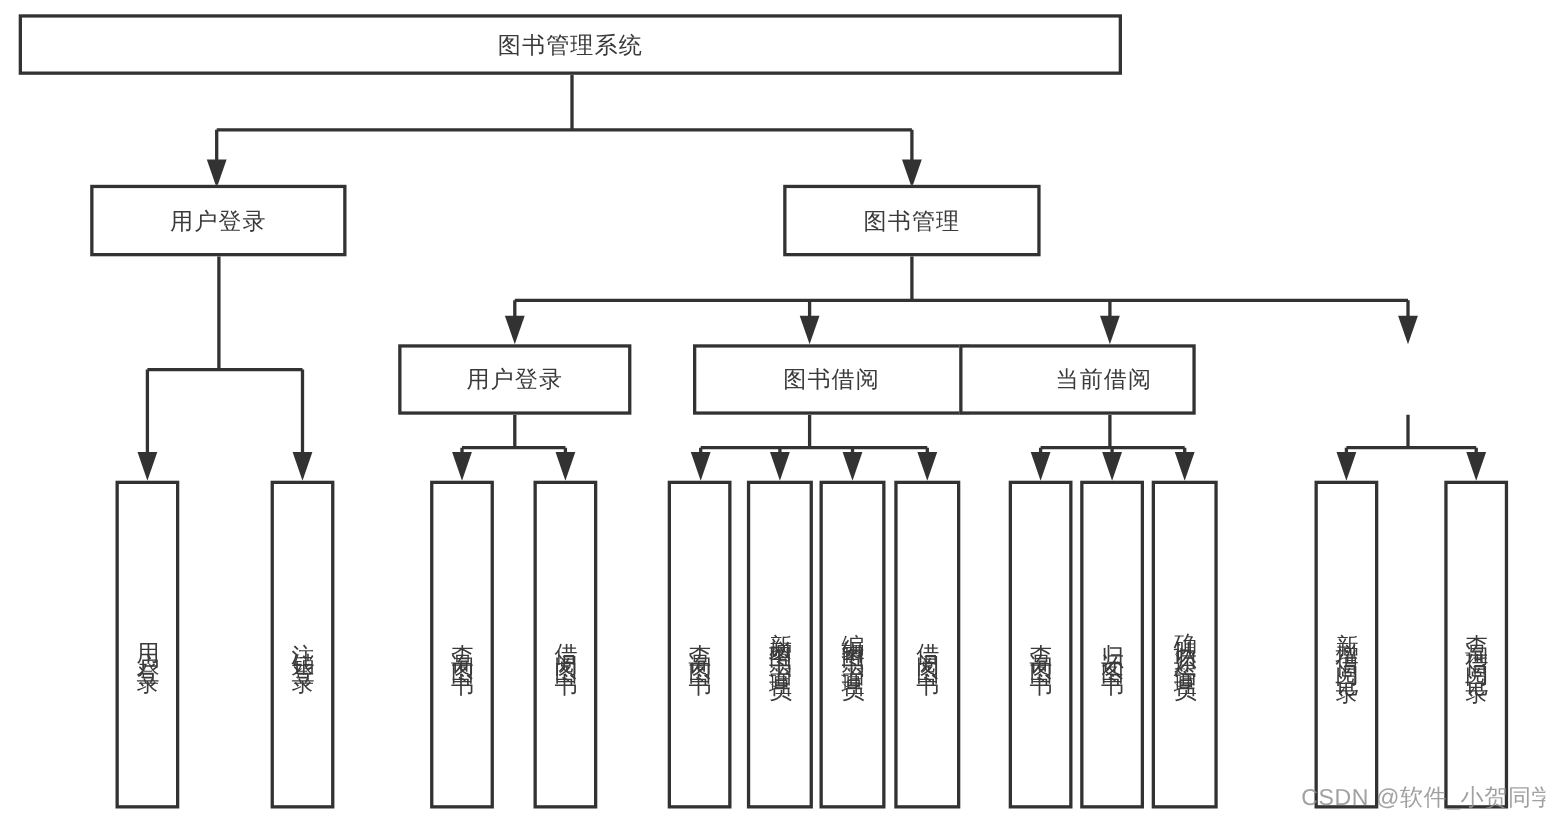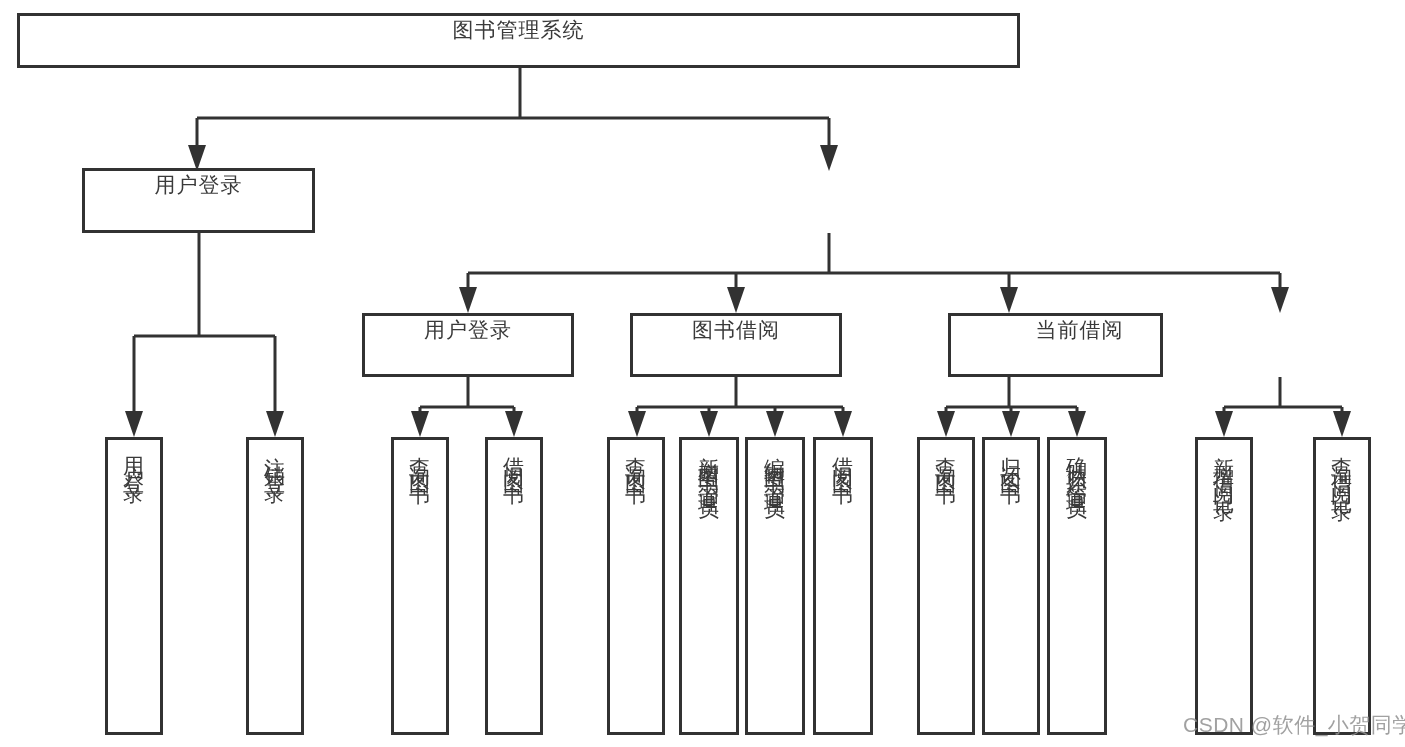--- a/index.html
+++ b/index.html
@@ -20,20 +20,21 @@
     left: 0; top: 0;
     width: 1405px;
     height: 747px;
     pointer-events: none;
   }
   .node {
     position: absolute;
     background: #ffffff;
     border: 3px solid #323232;
     display: flex;
+    align-items: center;
     justify-content: center;
     font-size: 21px;
     color: #3a3a3a;
     letter-spacing: 1px;
     z-index: 2;
   }
   .node.leaf span {
     writing-mode: vertical-rl;
     text-orientation: mixed;
     letter-spacing: 9px;
@@ -98,28 +99,31 @@
     <use href="#arrow-down" x="1342" y="437"></use>
   </svg>
 
   <div class="node" style="left:17px; top:13px; width:1003px; height:55px;">
     <span>图书管理系统</span>
   </div>
 
   <div class="node" style="left:82px; top:168px; width:233px; height:65px;">
     <span>用户登录</span>
   </div>
+  <div class="node" style="left:712px; top:168px; width:234px; height:65px;">
+    <span>图书管理</span>
+  </div>
 
   <div class="node" style="left:362px; top:313px; width:212px; height:64px;">
     <span>用户登录</span>
   </div>
-  <div class="node" style="left:630px; top:313px; width:212px; height:64px;">
+  <div class="node" style="left:630px; top:313px; width:252px; height:64px;">
     <span>图书借阅</span>
   </div>
-  <div class="node" style="left:948px; top:313px; width:215px; height:64px;padding-left:48px;">
+  <div class="node" style="left:872px; top:313px; width:215px; height:64px;padding-left:48px;">
     <span>当前借阅</span>
   </div>
 
   <div class="node leaf" style="left:105px; top:437px; width:58px; height:298px;">
     <span>用户登录</span>
   </div>
   <div class="node leaf" style="left:246px; top:437px; width:58px; height:298px;">
     <span>注销登录</span>
   </div>
 

